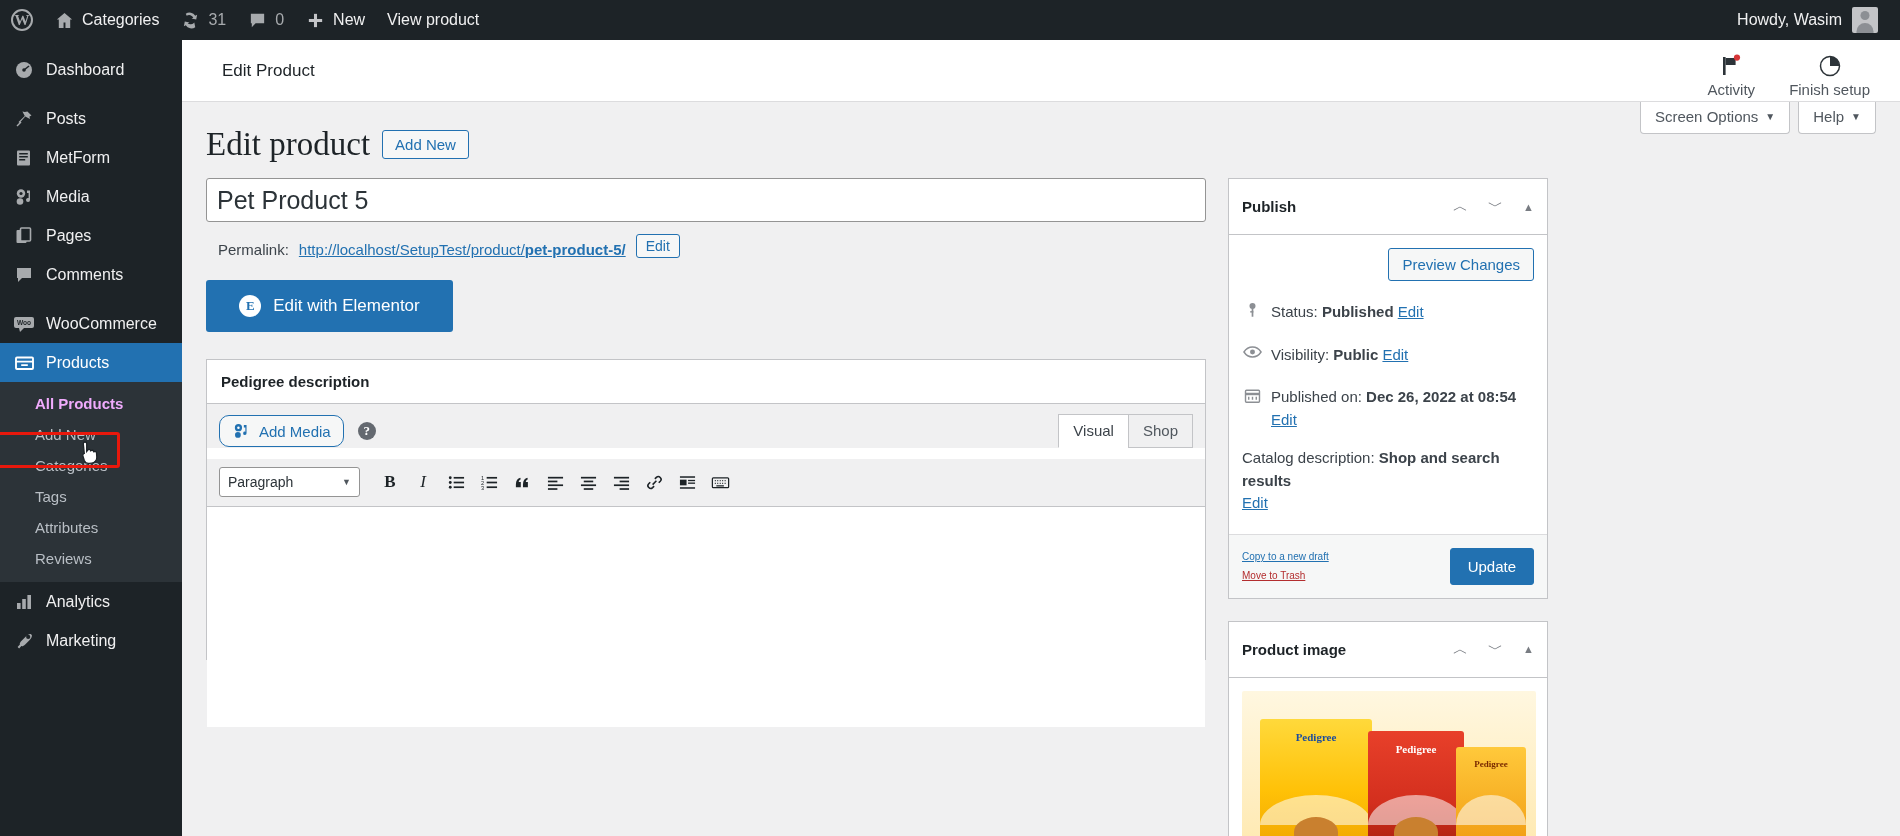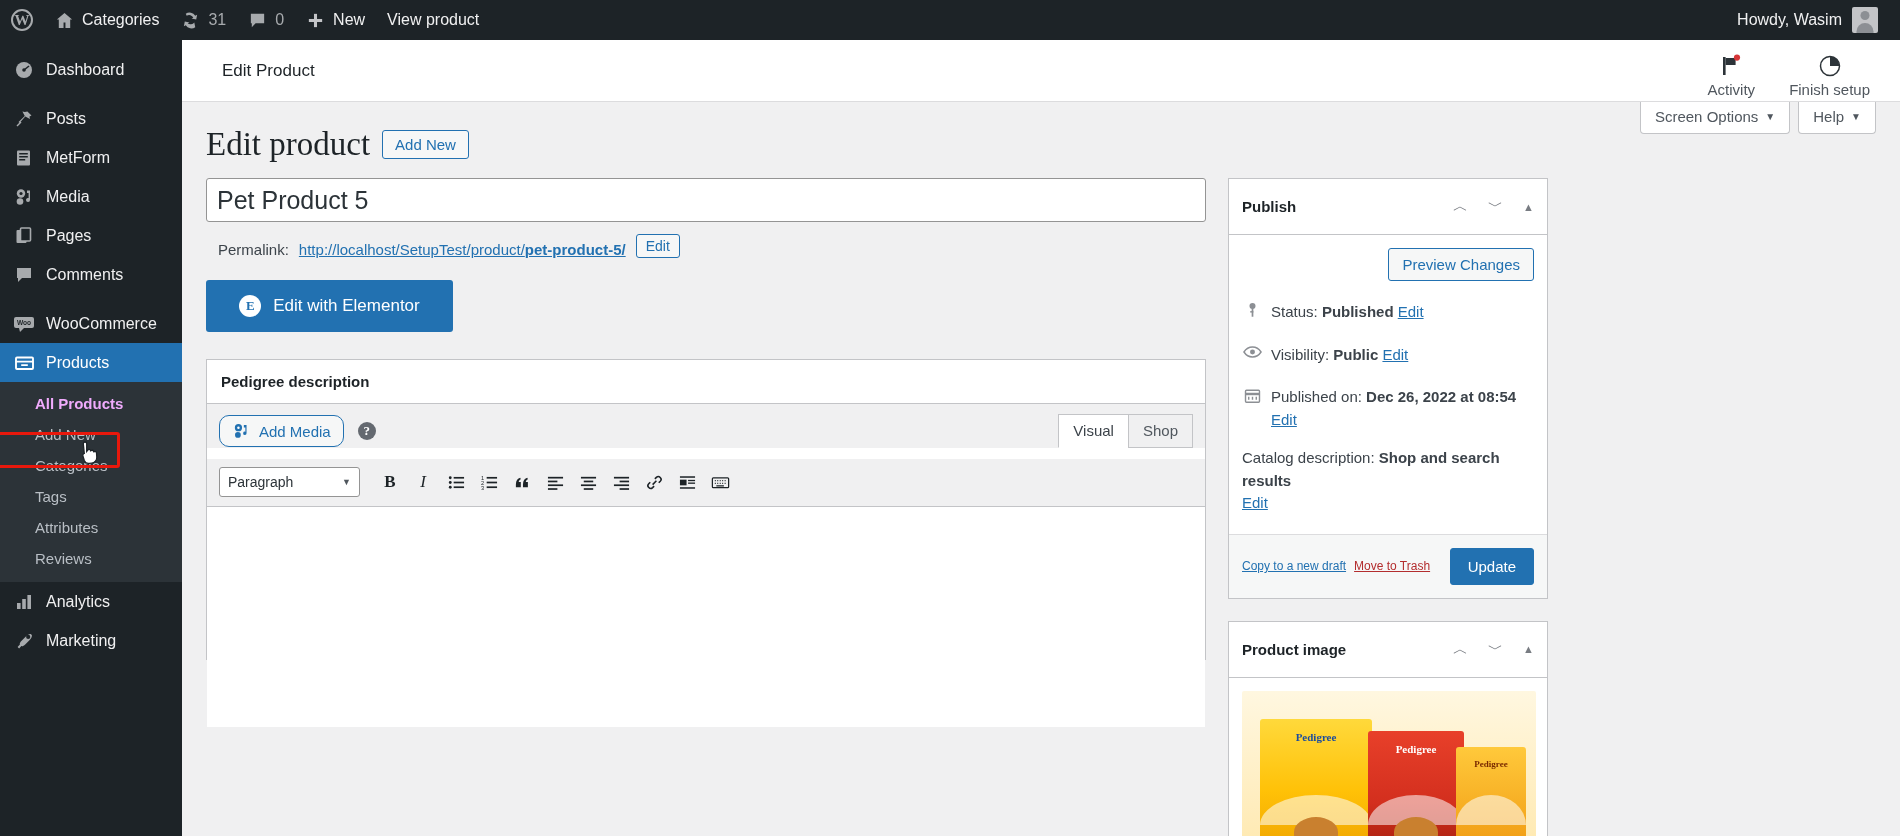--- a/index.html
+++ b/index.html
@@ -234,21 +234,21 @@
   }
   .misc-ico { width: 20px; flex:0 0 20px; color:#8c8f94; display:flex; justify-content:center; padding-top:1px;}
   .misc-row b { font-weight: bold; }
   .lnk { color: #2271b1; text-decoration: underline; }
   .lnk.del { color: #b32d2e; }
   #publish-actions {
     margin-top: 19px; border-top: 1px solid #dcdcde; background: #f6f7f7;
     margin-left:-13px; margin-right:-13px;
     padding: 13px; display:flex; align-items:center;
   }
-  #publish-actions-left { display:flex; flex-direction:row; gap:8px; font-size:12px; }
+  #publish-actions-left { display:flex; flex-direction:column; gap:8px; font-size:10px; }
   #update-btn {
     margin-left: auto; background: #2271b1; color: #fff; border: 1px solid #2271b1;
     border-radius: 3px; padding: 9px 17px; font-size: 15px;
   }
 
   
   #product-image-body { padding: 13px; }
   #product-thumb {
     width: 294px; height: 160px; border-radius: 2px; overflow:hidden;
     position: relative;

